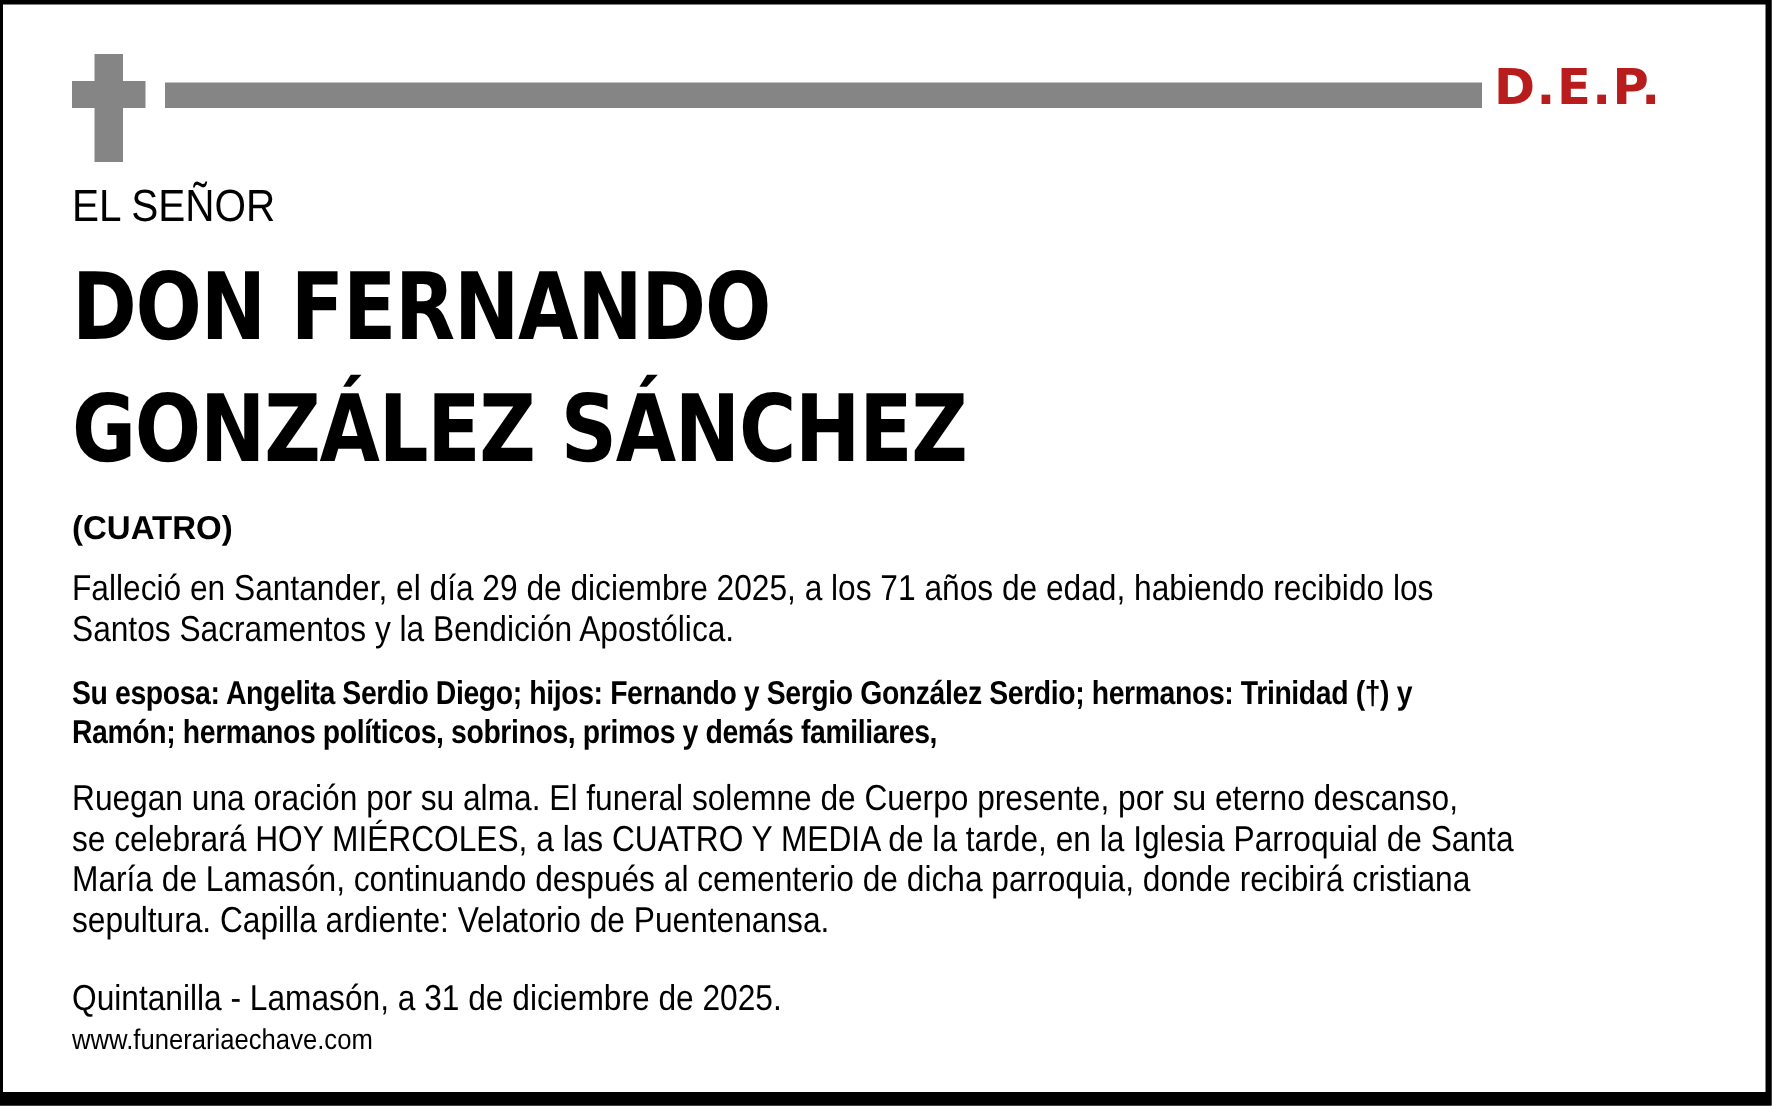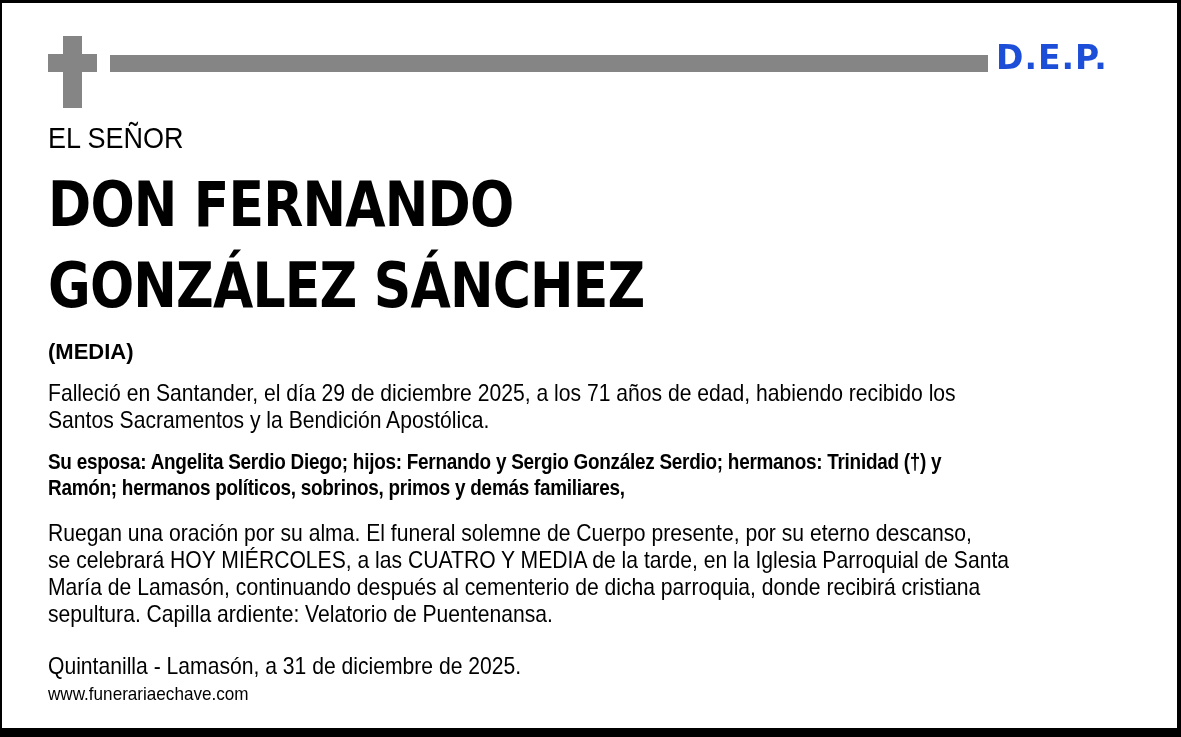--- a/index.html
+++ b/index.html
@@ -7,21 +7,21 @@
   .card {
     position: absolute; left: 2px; top: 3px; width: 1175px; height: 725px;
     background: #fff;
   }
   .cross-v { position: absolute; left: 61px; top: 33px; width: 19px; height: 72px; background: #858585; }
   .cross-h { position: absolute; left: 46px; top: 51px; width: 49px; height: 18px; background: #858585; }
   .rule { position: absolute; left: 108px; top: 52px; width: 878px; height: 17px; background: #858585; }
   .dep {
     position: absolute; left: 994px; top: 38px;
     font-family: "DejaVu Sans", sans-serif; font-weight: bold; font-size: 33px;
-    color: #1d4ed8; letter-spacing: 1px; line-height: 1;
+    color: #b91c1c; letter-spacing: 1px; line-height: 1;
   }
   .text { position: absolute; left: 46px; font-family: "Liberation Sans", sans-serif; color: #000; white-space: nowrap; }
   .senor { top: 118px; font-size: 30px; transform: scaleX(0.9); transform-origin: left; }
   .name {
     font-family: "DejaVu Sans", sans-serif; font-weight: bold; font-size: 62px; line-height: 1;
     transform: scaleX(0.84); transform-origin: left; letter-spacing: -1px;
   }
   .name1 { top: 171px; }
   .name2 { top: 252px; }
   .nick { top: 336px; font-size: 22px; font-weight: bold; }
@@ -38,21 +38,21 @@
 
 <div class="card">
   <div class="cross-v"></div>
   <div class="cross-h"></div>
   <div class="rule"></div>
   <div class="dep">D.E.P.</div>
 
   <div class="text senor">EL SEÑOR</div>
   <div class="text name name1">DON FERNANDO</div>
   <div class="text name name2">GONZÁLEZ SÁNCHEZ</div>
-  <div class="text nick">(MEDIA)</div>
+  <div class="text nick">(CUATRO)</div>
 
   <div class="text para p1">
     <span class="line">Falleció en Santander, el día 29 de diciembre 2025, a los 71 años de edad, habiendo recibido los</span>
     <span class="line">Santos Sacramentos y la Bendición Apostólica.</span>
   </div>
 
   <div class="text para p2">
     <span class="line">Su esposa: Angelita Serdio Diego; hijos: Fernando y Sergio González Serdio; hermanos: Trinidad (†) y</span>
     <span class="line">Ramón; hermanos políticos, sobrinos, primos y demás familiares,</span>
   </div>

